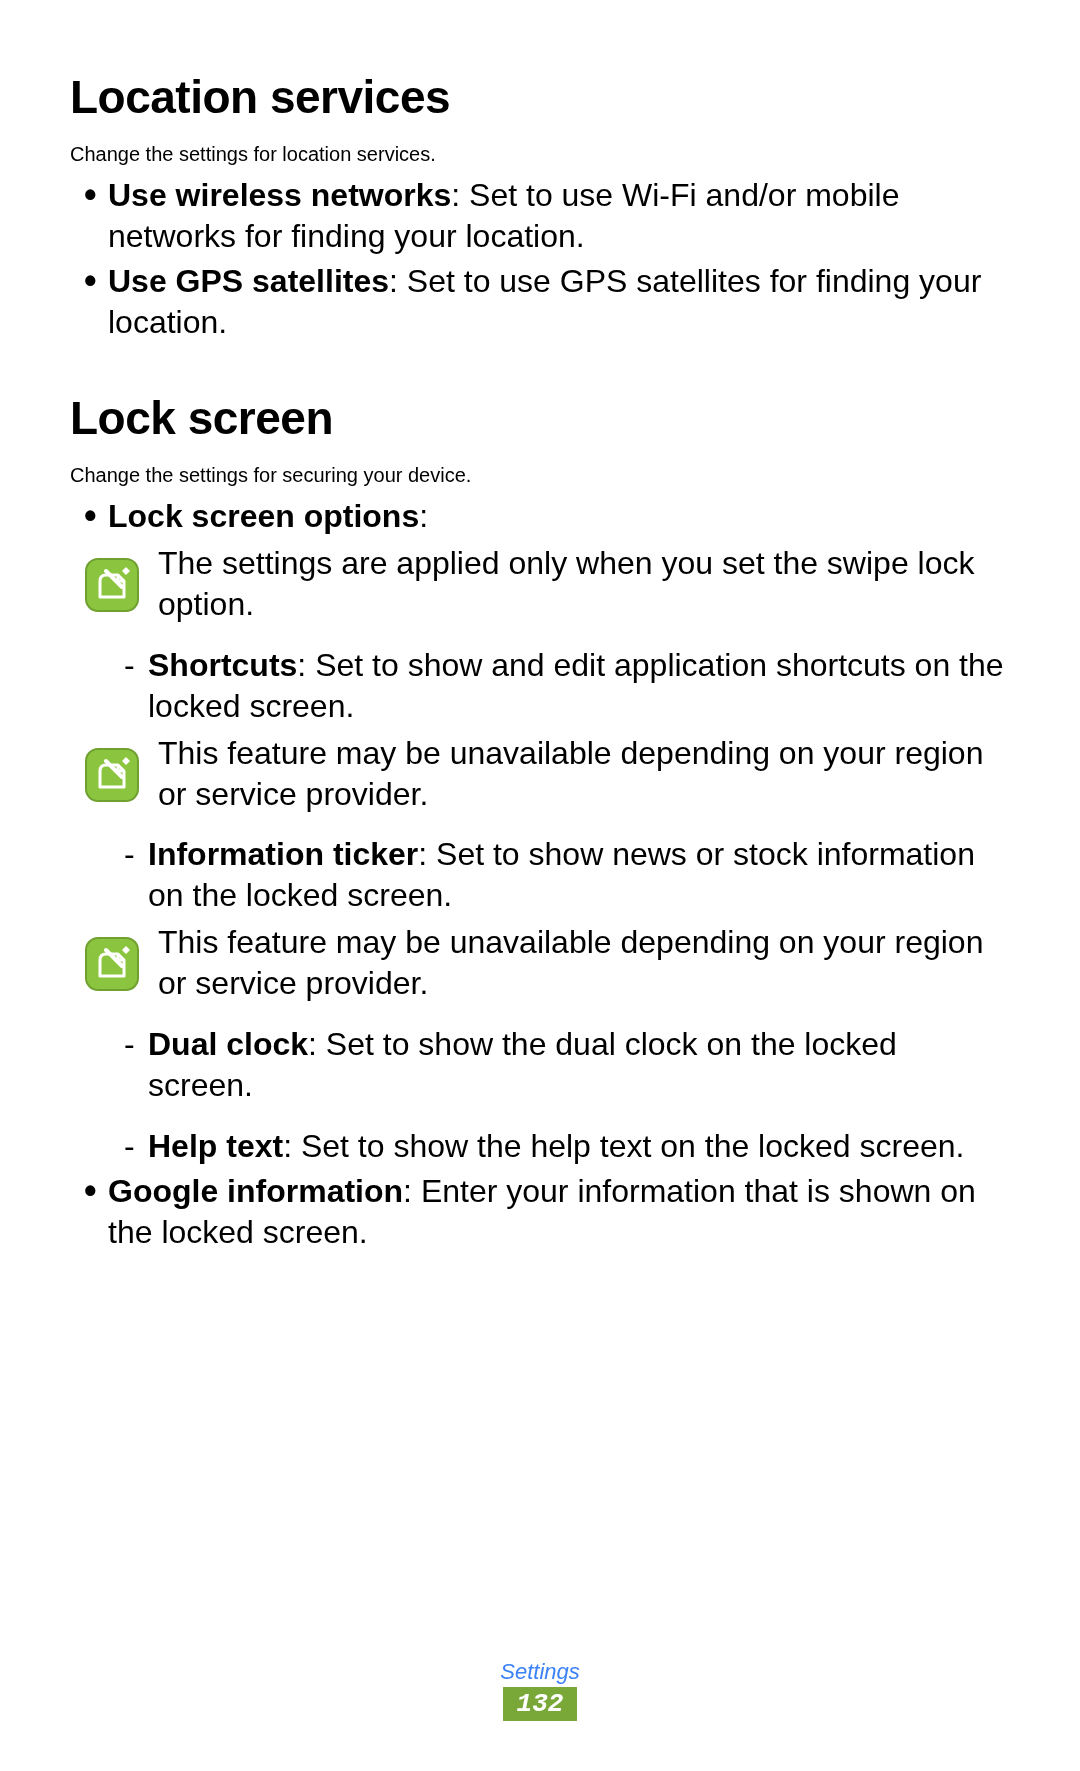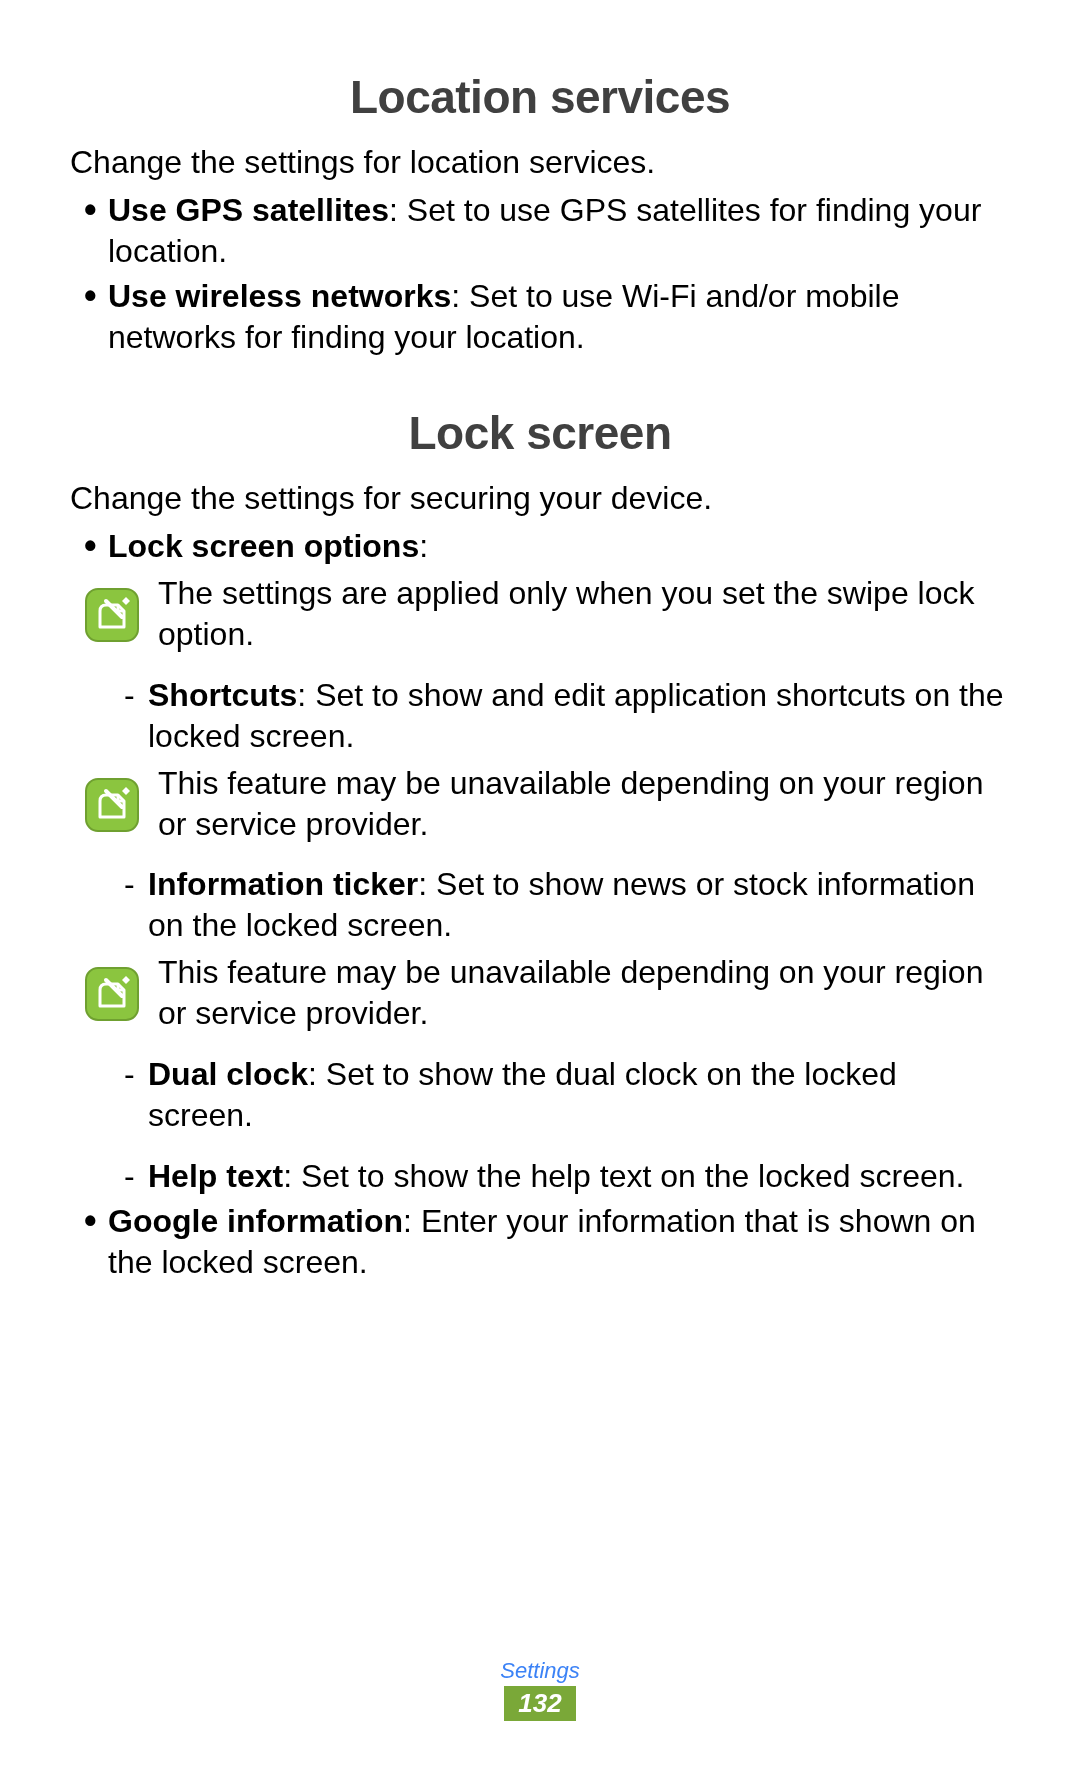--- a/index.html
+++ b/index.html
@@ -10,29 +10,28 @@
     body {
       width: 1080px;
       height: 1771px;
       background: #fff;
       font-family: 'Segoe UI', 'Myriad Pro', Arial, sans-serif;
       padding: 70px 70px 50px 70px;
       position: relative;
       color: #000;
     }
     .section-heading {
-      color: #404040;
+      color: #000000;
       font-size: 46px;
       font-weight: 700;
       margin-bottom: 18px;
       letter-spacing: -0.5px;
-      text-align: center;
     }
     .intro-text {
-      font-size: 32px;
+      font-size: 20px;
       margin-bottom: 8px;
       line-height: 1.25;
     }
     .bullet-list {
       list-style: none;
       padding-left: 0;
     }
     .bullet-item {
       font-size: 32px;
       line-height: 1.28;
@@ -112,34 +111,34 @@
     }
     .page-badge {
       display: inline-block;
       background: #7aa838;
       color: #fff;
       font-style: italic;
       font-weight: 700;
       font-size: 26px;
       padding: 2px 14px;
       margin-top: 2px;
-      font-family: Liberation Sans, sans-serif;
+      font-family: Liberation Mono, monospace;
     }
   </style>
 </head>
 <body>
 
 <h2 class="section-heading">Location services</h2>
 <p class="intro-text">Change the settings for location services.</p>
 <ul class="bullet-list">
   <li class="bullet-item">
+    <span class="bold">Use wireless networks</span><span>: Set to use Wi-Fi and/or mobile networks for finding your location.</span>
+  </li>
+  <li class="bullet-item">
     <span class="bold">Use GPS satellites</span><span>: Set to use GPS satellites for finding your location.</span>
-  </li>
-  <li class="bullet-item">
-    <span class="bold">Use wireless networks</span><span>: Set to use Wi-Fi and/or mobile networks for finding your location.</span>
   </li>
 </ul>
 
 <h2 class="section-heading section-gap">Lock screen</h2>
 <p class="intro-text">Change the settings for securing your device.</p>
 <ul class="bullet-list">
   <li class="bullet-item">
     <span class="bold">Lock screen options</span><span>:</span>
   </li>
 </ul>

